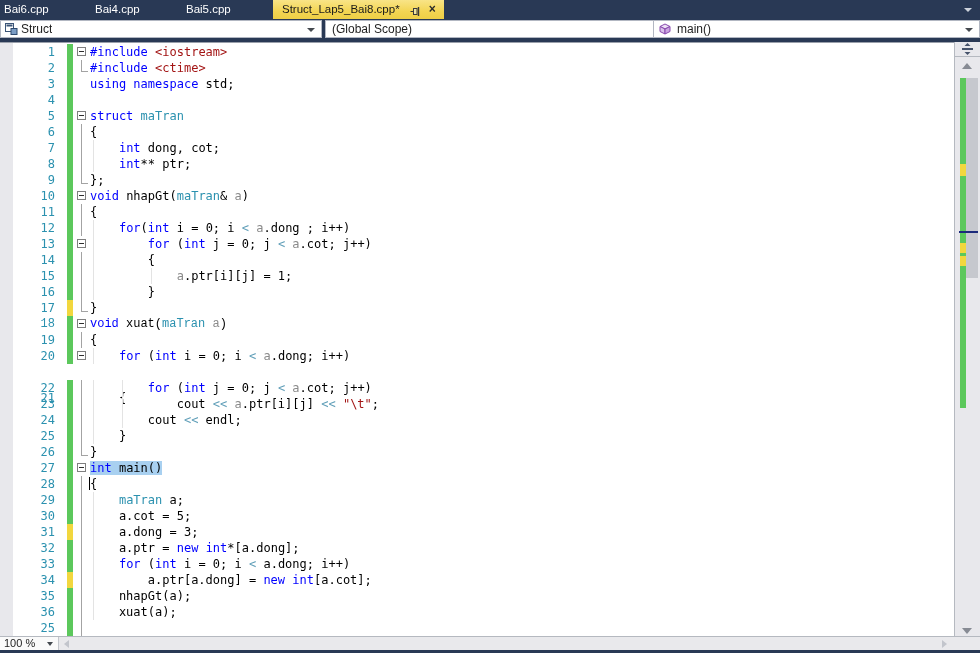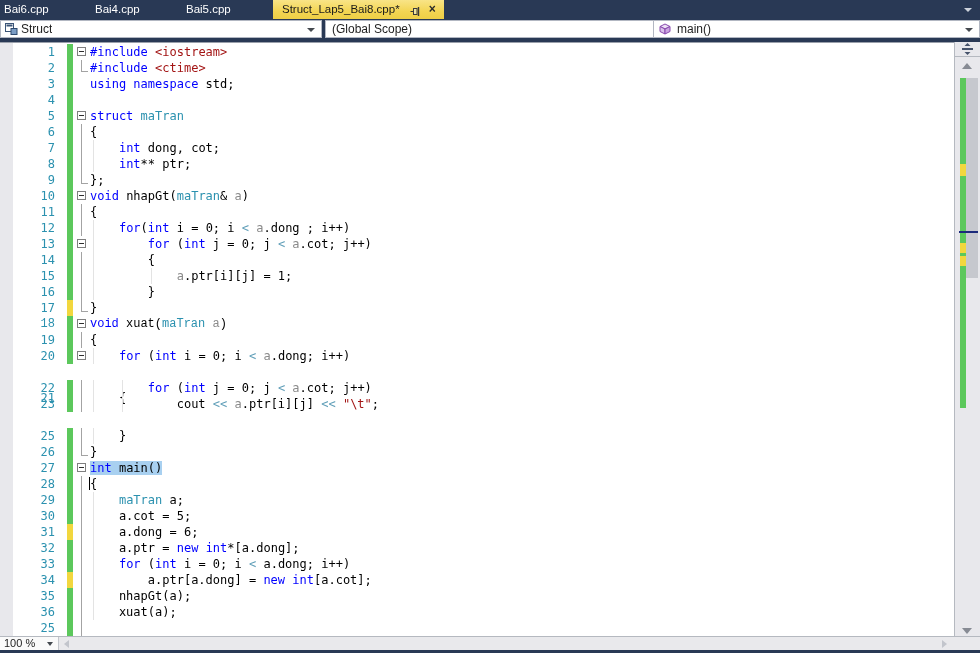--- a/index.html
+++ b/index.html
@@ -297,20 +297,28 @@
           <div class="code"><span><span class="pl">        </span><span class="kw">for</span><span class="pl"> (</span><span class="kw">int</span><span class="pl"> j = 0; j </span><span class="op">&lt;</span><span class="pl"> </span><span class="pm">a</span><span class="pl">.cot; j++)</span></span></div>
         </div>
         <div class="row" style="top: 352px;">
           <div class="ln">23</div>
           <div class="bar bar-g"></div>
           <div class="guide" style="left: 93px;"></div>
           <div class="guide" style="left: 121.9px;"></div>
           <div class="fline"></div>
           <div class="code"><span><span class="pl">            cout </span><span class="op">&lt;&lt;</span><span class="pl"> </span><span class="pm">a</span><span class="pl">.ptr[i][j] </span><span class="op">&lt;&lt;</span><span class="pl"> </span><span class="st">"\t"</span><span class="pl">;</span></span></div>
         </div>
+        <div class="row" style="top: 368px;">
+          <div class="ln">24</div>
+          <div class="bar bar-g"></div>
+          <div class="guide" style="left: 93px;"></div>
+          <div class="guide" style="left: 121.9px;"></div>
+          <div class="fline"></div>
+          <div class="code"><span><span class="pl">        cout </span><span class="op">&lt;&lt;</span><span class="pl"> endl;</span></span></div>
+        </div>
         <div class="row" style="top: 384px;">
           <div class="ln">25</div>
           <div class="bar bar-g"></div>
           <div class="guide" style="left: 93px;"></div>
           <div class="fline"></div>
           <div class="code"><span><span class="pl">    }</span></span></div>
         </div>
         <div class="row" style="top: 400px;">
           <div class="ln">26</div>
           <div class="bar bar-g"></div>
@@ -345,21 +353,21 @@
           <div class="bar bar-g"></div>
           <div class="guide" style="left: 93px;"></div>
           <div class="fline"></div>
           <div class="code"><span><span class="pl">    a.cot = 5;</span></span></div>
         </div>
         <div class="row" style="top: 480px;">
           <div class="ln">31</div>
           <div class="bar bar-y"></div>
           <div class="guide" style="left: 93px;"></div>
           <div class="fline"></div>
-          <div class="code"><span><span class="pl">    a.dong = 6;</span></span></div>
+          <div class="code"><span><span class="pl">    a.dong = 3;</span></span></div>
         </div>
         <div class="row" style="top: 496px;">
           <div class="ln">32</div>
           <div class="bar bar-g"></div>
           <div class="guide" style="left: 93px;"></div>
           <div class="fline"></div>
           <div class="code"><span><span class="pl">    a.ptr = </span><span class="kw">new</span><span class="pl"> </span><span class="kw">int</span><span class="pl">*[a.dong];</span></span></div>
         </div>
         <div class="row" style="top: 512px;">
           <div class="ln">33</div>

